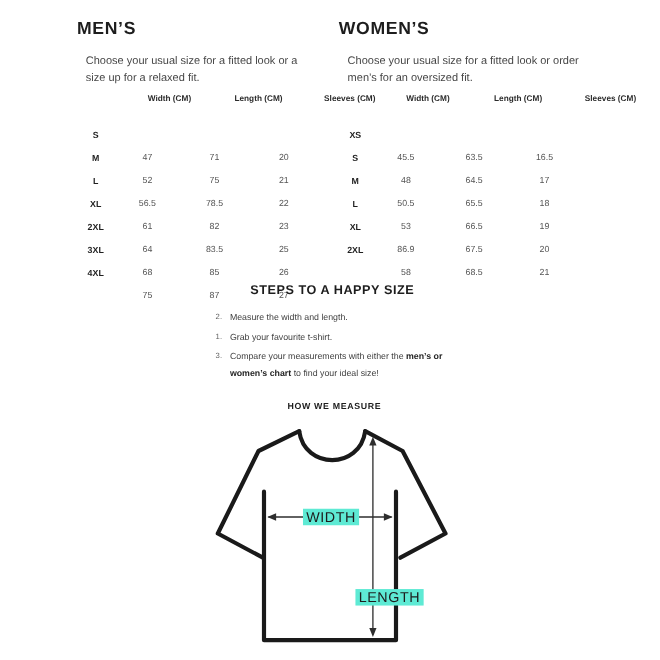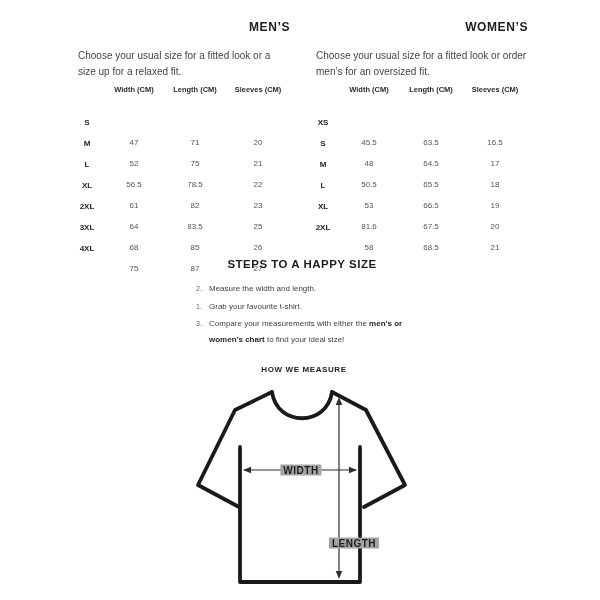--- a/index.html
+++ b/index.html
@@ -4,57 +4,57 @@
 <style>
   html,body{margin:0;padding:0;}
   body{
     width:600px;height:600px;background:#ffffff;position:relative;
     font-family:"Liberation Sans",sans-serif;color:#454545;overflow:hidden;
   }
   .col{position:absolute;top:20px;width:220px;}
   .col-left{left:70px;}
   .col-right{left:308px;}
   .section-title{
-    margin:0;text-align:right;font-size:12px;font-weight:700;
+    margin:0;text-align:left;font-size:16px;font-weight:700;
     letter-spacing:.6px;color:#1d1d1d;line-height:14px;
   }
   .desc{
     position:absolute;top:48px;width:212px;margin:0;padding:0 0 0 8px;
     font-size:10px;line-height:15.5px;color:#464646;
   }
   .desc-left{left:70px;}
   .desc-right{left:308px;}
   .size-table{position:absolute;top:80px;width:220px;}
   .size-table.men{left:70px;}
   .size-table.women{left:308px;}
   .trow{display:grid;height:21px;align-items:center;text-align:center;}
   .men .trow{grid-template-columns:34px 60px 62px 64px;}
   .women .trow{grid-template-columns:30px 62px 62px 66px;}
-  .trow.head{height:18px;}
+  .trow.head{height:18px;gap:20px;}
   .th{font-size:7.5px;font-weight:700;color:#2b2b2b;}
   .tsize{font-size:8px;font-weight:700;color:#1f1f1f;}
   .tval{font-size:8px;color:#555555;margin-top:40px;}
   .steps-title{
     position:absolute;left:0;top:257px;width:604px;margin:0;text-align:center;
     font-size:11.5px;font-weight:700;letter-spacing:.5px;color:#1d1d1d;line-height:14px;
   }
   .steps-list{position:absolute;left:196px;top:281px;width:208px;}
   .step{display:flex;margin-bottom:1.5px;}
   .step-num{width:13px;flex:0 0 13px;font-size:7px;color:#5f5f5f;line-height:16px;}
   .step-text{font-size:8px;color:#3f3f3f;line-height:16px;}
   .step-text .b{font-weight:700;color:#262626;}
   .measure-title{
     position:absolute;left:0;top:365px;width:608px;margin:0;text-align:center;
     font-size:8px;font-weight:700;letter-spacing:.6px;color:#1d1d1d;line-height:10px;
   }
   .shirt-wrap{position:absolute;left:194px;top:384px;width:220px;height:212px;}
   .shirt-wrap svg{position:absolute;left:0;top:0;}
   .dim-label{
-    position:absolute;transform:translate(-50%,-50%);background:#a3a3a3;
-    padding:0 3px;font-size:10px;font-weight:700;letter-spacing:.5px;color:#1d1d1d;
+    position:absolute;transform:translate(-50%,-50%);background:#5eead4;
+    padding:0 3px;font-size:13px;font-weight:400;letter-spacing:.5px;color:#1d1d1d;
     white-space:nowrap;
   }
   .width-label{left:107px;top:86px;}
   .length-label{left:160px;top:159px;}
 </style>
 </head>
 <body>
 
 <div class="col col-left">
   <h2 class="section-title">MEN’S</h2>
@@ -143,21 +143,21 @@
     <span class="tval">18</span>
   </div>
   <div class="trow">
     <span class="tsize">L</span>
     <span class="tval">53</span>
     <span class="tval">66.5</span>
     <span class="tval">19</span>
   </div>
   <div class="trow">
     <span class="tsize">XL</span>
-    <span class="tval">81.6</span>
+    <span class="tval">86.9</span>
     <span class="tval">67.5</span>
     <span class="tval">20</span>
   </div>
   <div class="trow">
     <span class="tsize">2XL</span>
     <span class="tval">58</span>
     <span class="tval">68.5</span>
     <span class="tval">21</span>
   </div>
 </div>

